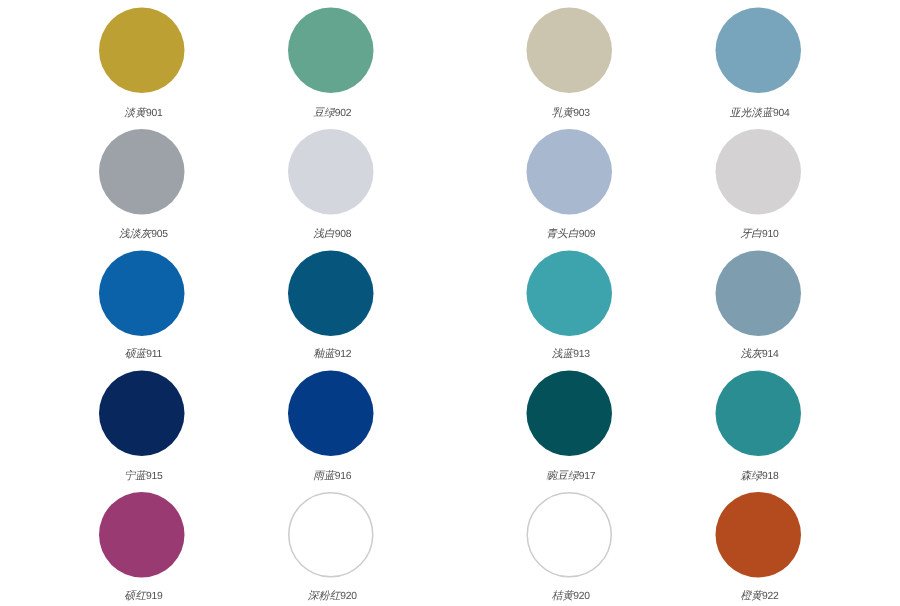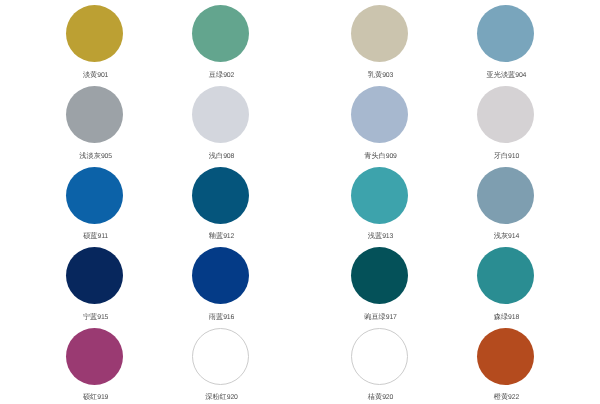--- a/index.html
+++ b/index.html
@@ -40,20 +40,21 @@
   .swatch-label {
     color: #4f4f4f;
     white-space: nowrap;
     line-height: 9px;
     height: 9px;
     margin-top: 5.5px;
     padding-left: 2px;
   }
   .swatch-label .name {
     font-size: 7.2px;
+    font-style: italic;
   }
   .swatch-label .code {
     font-size: 6.9px;
     letter-spacing: -0.17px;
     font-family: "Liberation Sans", sans-serif;
   }
 </style>
 </head>
 <body>
 

